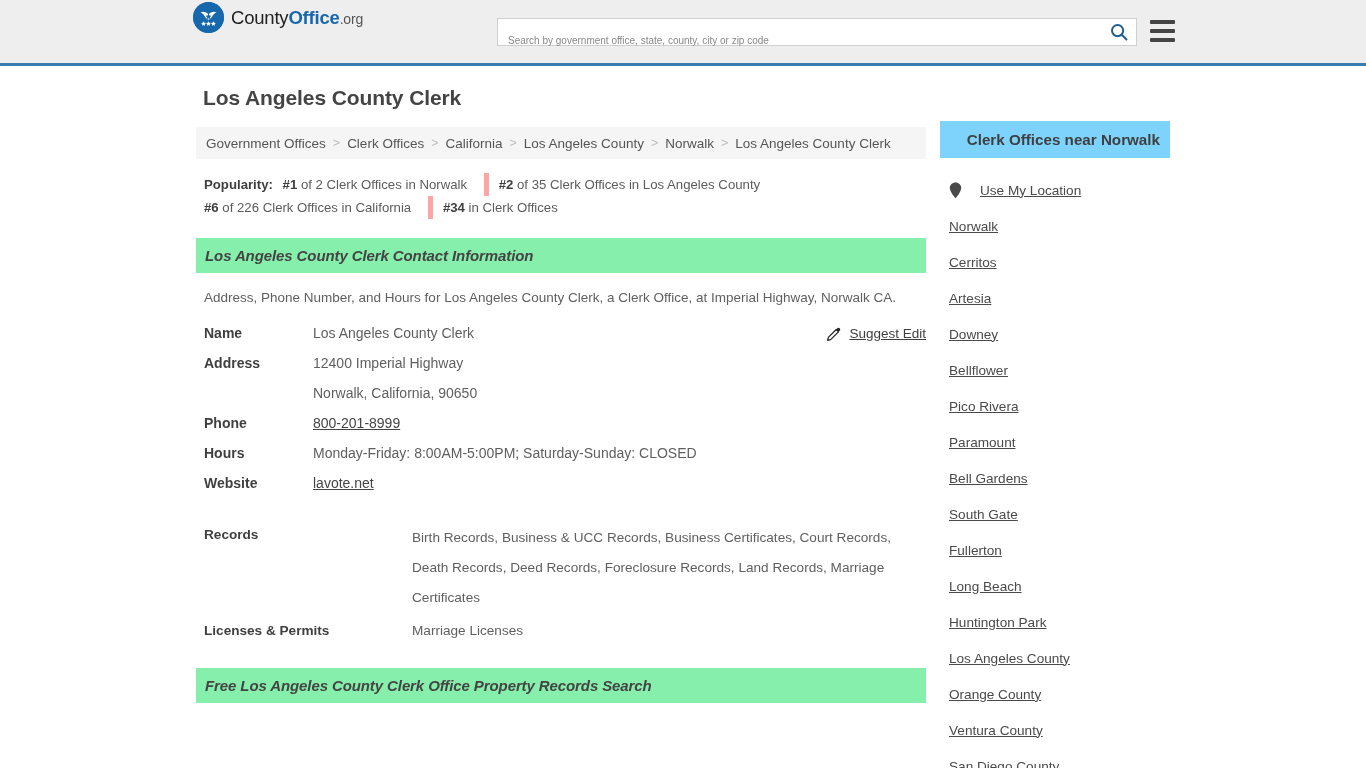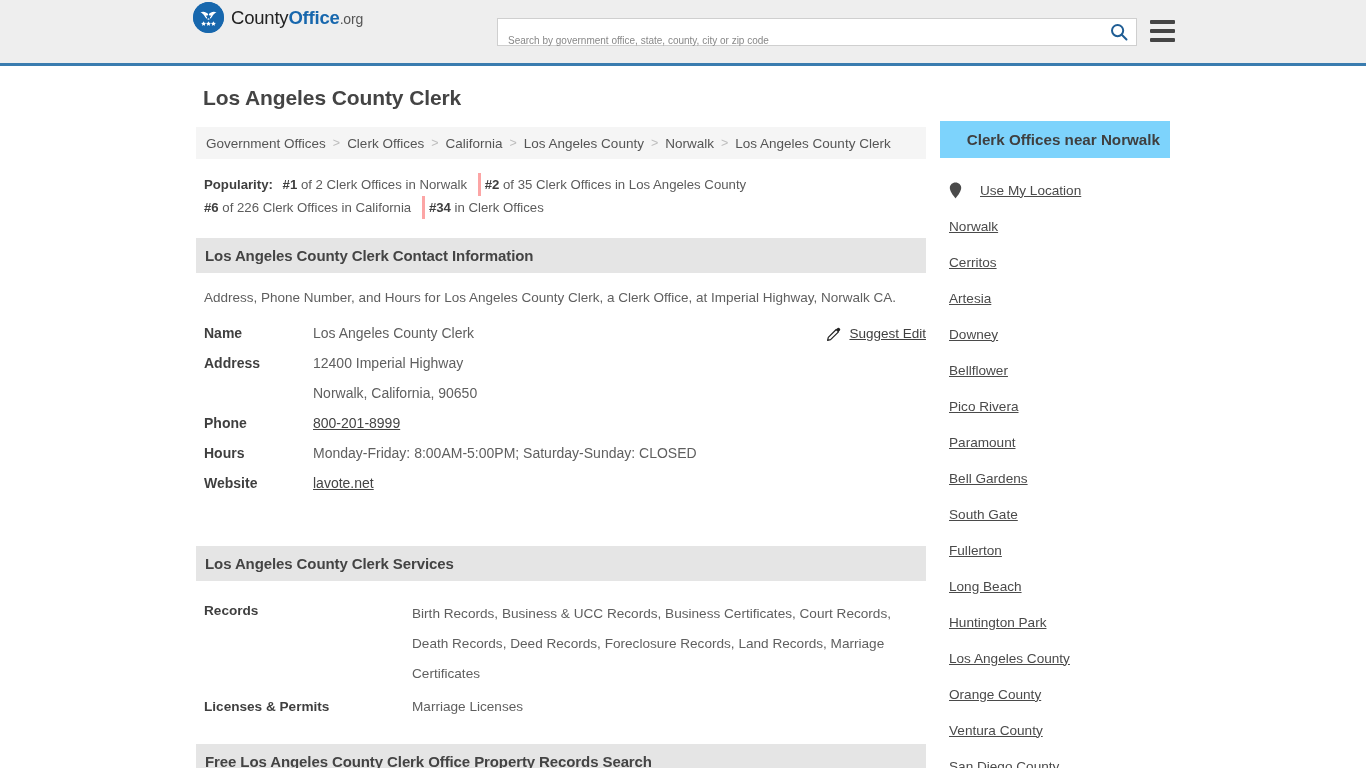--- a/index.html
+++ b/index.html
@@ -153,31 +153,32 @@
 
   
   .popularity {
     margin: 14px 0 0 8px;
     font-size: 13.2px;
     color: #5c5c5c;
     line-height: 23px;
   }
   .popularity .lbl { font-weight: bold; color: #3f3f3f; margin-right: 6px; }
   .pop-item { display: inline-block; padding: 0 14px 0 0; }
-  .pop-item.with-rule { border-right: 3px solid #fca5a5; padding-right: 11px; }
+  .pop-item.with-rule { border-right: 5px solid #fca5a5; padding-right: 17px; margin-right: 6px; }
   .pop-item b { color: #3f3f3f; }
 
   
   .section-bar {
-    background: #e5e5e5;
+    background: #86efac;
     height: 35px;
     display: flex;
     align-items: center;
     padding: 0 9px;
     margin-top: 19px;
+    font-style: italic;
   }
   .section-bar h2 {
     margin: 0;
     font-size: 15px;
     font-weight: bold;
     color: #444444;
     letter-spacing: -0.1px;
   }
 
   .section-desc {
@@ -382,23 +383,20 @@
         <div class="info-value">Monday-Friday: 8:00AM-5:00PM; Saturday-Sunday: CLOSED</div>
       </div>
 
       <div class="info-row">
         <div class="info-label">Website</div>
         <div class="info-value"><a>lavote.net</a></div>
       </div>
 
     </div>
 
-    <div class="section-bar" style="margin-top:41px;">
-      <h2>Los Angeles County Clerk Services</h2>
-    </div>
 
     <div class="svc-table">
       <div class="svc-row">
         <div class="svc-label">Records</div>
         <div class="svc-value">Birth Records, Business &amp; UCC Records, Business Certificates, Court Records, Death Records, Deed Records, Foreclosure Records, Land Records, Marriage Certificates</div>
       </div>
       <div class="svc-row">
         <div class="svc-label">Licenses &amp; Permits</div>
         <div class="svc-value" style="line-height:24px;">Marriage Licenses</div>
       </div>

